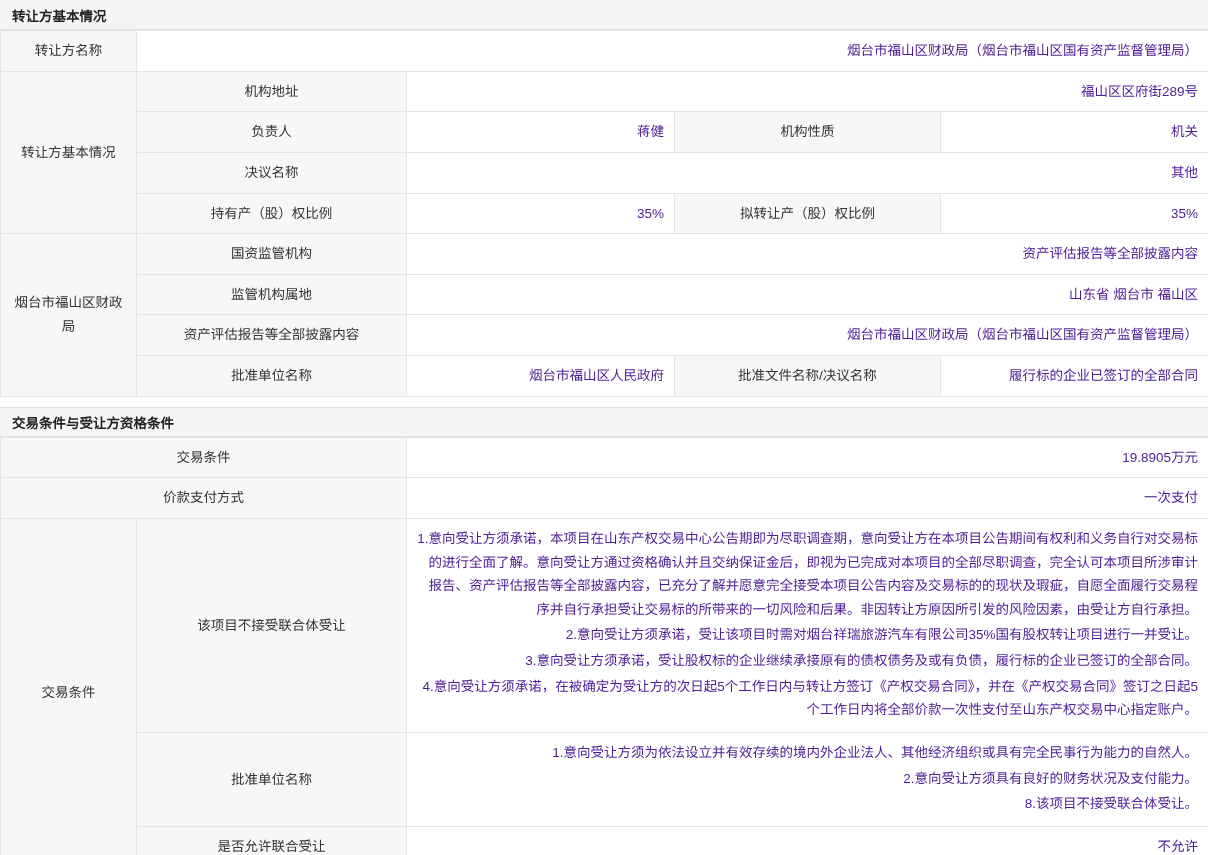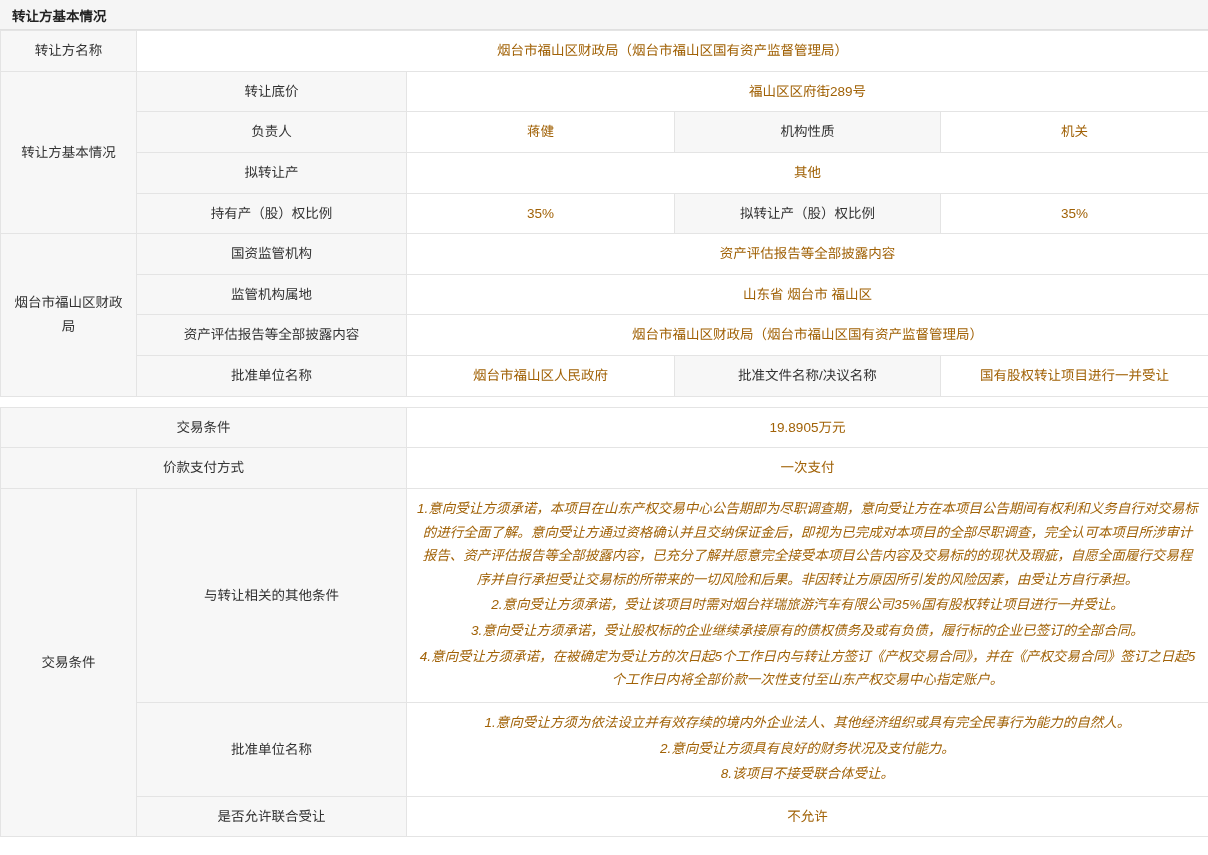--- a/index.html
+++ b/index.html
@@ -54,27 +54,27 @@
     font-size: 13.5px;
   }
   td.lbl-outer {
     background: #f7f7f7;
     text-align: center;
     color: #333;
     font-size: 13.5px;
   }
   td.val {
     background: #ffffff;
-    text-align: center;
-    color: #a16207;
+    text-align: right;
+    color: #4c1d95;
     font-size: 13.5px;
     padding-left: 12px;
   }
   td.val.top { vertical-align: top; }
-  .para { margin: 0 0 2px 0; font-style: italic; }
+  .para { margin: 0 0 2px 0; }
   .spacer { height: 10px; }
 
   
 </style>
 </head>
 <body>
 
 <div class="page">
 
   <div class="section-bar first">
@@ -89,31 +89,31 @@
       <col style="width:266px">
       <col style="width:268px">
     </colgroup>
     <tbody>
       <tr>
         <td class="lbl">转让方名称</td>
         <td class="val" colspan="4">烟台市福山区财政局（烟台市福山区国有资产监督管理局）</td>
       </tr>
       <tr>
         <td class="lbl-outer" rowspan="4">转让方基本情况</td>
-        <td class="lbl">转让底价</td>
+        <td class="lbl">机构地址</td>
         <td class="val" colspan="3">福山区区府街289号</td>
       </tr>
       <tr>
         <td class="lbl">负责人</td>
         <td class="val">蒋健</td>
         <td class="lbl">机构性质</td>
         <td class="val">机关</td>
       </tr>
       <tr>
-        <td class="lbl">拟转让产</td>
+        <td class="lbl">决议名称</td>
         <td class="val" colspan="3">其他</td>
       </tr>
       <tr>
         <td class="lbl">持有产（股）权比例</td>
         <td class="val">35%</td>
         <td class="lbl">拟转让产（股）权比例</td>
         <td class="val">35%</td>
       </tr>
       <tr>
         <td class="lbl-outer" rowspan="4">烟台市福山区财政局</td>
@@ -125,46 +125,49 @@
         <td class="val" colspan="3">山东省 烟台市 福山区</td>
       </tr>
       <tr>
         <td class="lbl">资产评估报告等全部披露内容</td>
         <td class="val" colspan="3">烟台市福山区财政局（烟台市福山区国有资产监督管理局）</td>
       </tr>
       <tr>
         <td class="lbl">批准单位名称</td>
         <td class="val">烟台市福山区人民政府</td>
         <td class="lbl">批准文件名称/决议名称</td>
-        <td class="val">国有股权转让项目进行一并受让</td>
+        <td class="val">履行标的企业已签订的全部合同</td>
       </tr>
     </tbody>
   </table>
 
   <div class="spacer"></div>
 
+  <div class="section-bar">
+    <span>交易条件与受让方资格条件</span>
+  </div>
 
   <table class="info">
     <colgroup>
       <col style="width:136px">
       <col style="width:270px">
       <col style="width:802px">
     </colgroup>
     <tbody>
       <tr>
         <td class="lbl" colspan="2">交易条件</td>
         <td class="val">19.8905万元</td>
       </tr>
       <tr>
         <td class="lbl" colspan="2">价款支付方式</td>
         <td class="val">一次支付</td>
       </tr>
       <tr>
         <td class="lbl-outer" rowspan="3">交易条件</td>
-        <td class="lbl">与转让相关的其他条件</td>
+        <td class="lbl">该项目不接受联合体受让</td>
         <td class="val top">
           <p class="para">1.意向受让方须承诺，本项目在山东产权交易中心公告期即为尽职调查期，意向受让方在本项目公告期间有权利和义务自行对交易标的进行全面了解。意向受让方通过资格确认并且交纳保证金后，即视为已完成对本项目的全部尽职调查，完全认可本项目所涉审计报告、资产评估报告等全部披露内容，已充分了解并愿意完全接受本项目公告内容及交易标的的现状及瑕疵，自愿全面履行交易程序并自行承担受让交易标的所带来的一切风险和后果。非因转让方原因所引发的风险因素，由受让方自行承担。</p>
           <p class="para">2.意向受让方须承诺，受让该项目时需对烟台祥瑞旅游汽车有限公司35%国有股权转让项目进行一并受让。</p>
           <p class="para">3.意向受让方须承诺，受让股权标的企业继续承接原有的债权债务及或有负债，履行标的企业已签订的全部合同。</p>
           <p class="para">4.意向受让方须承诺，在被确定为受让方的次日起5个工作日内与转让方签订《产权交易合同》，并在《产权交易合同》签订之日起5个工作日内将全部价款一次性支付至山东产权交易中心指定账户。</p>
         </td>
       </tr>
       <tr>
         <td class="lbl">批准单位名称</td>
         <td class="val top">

